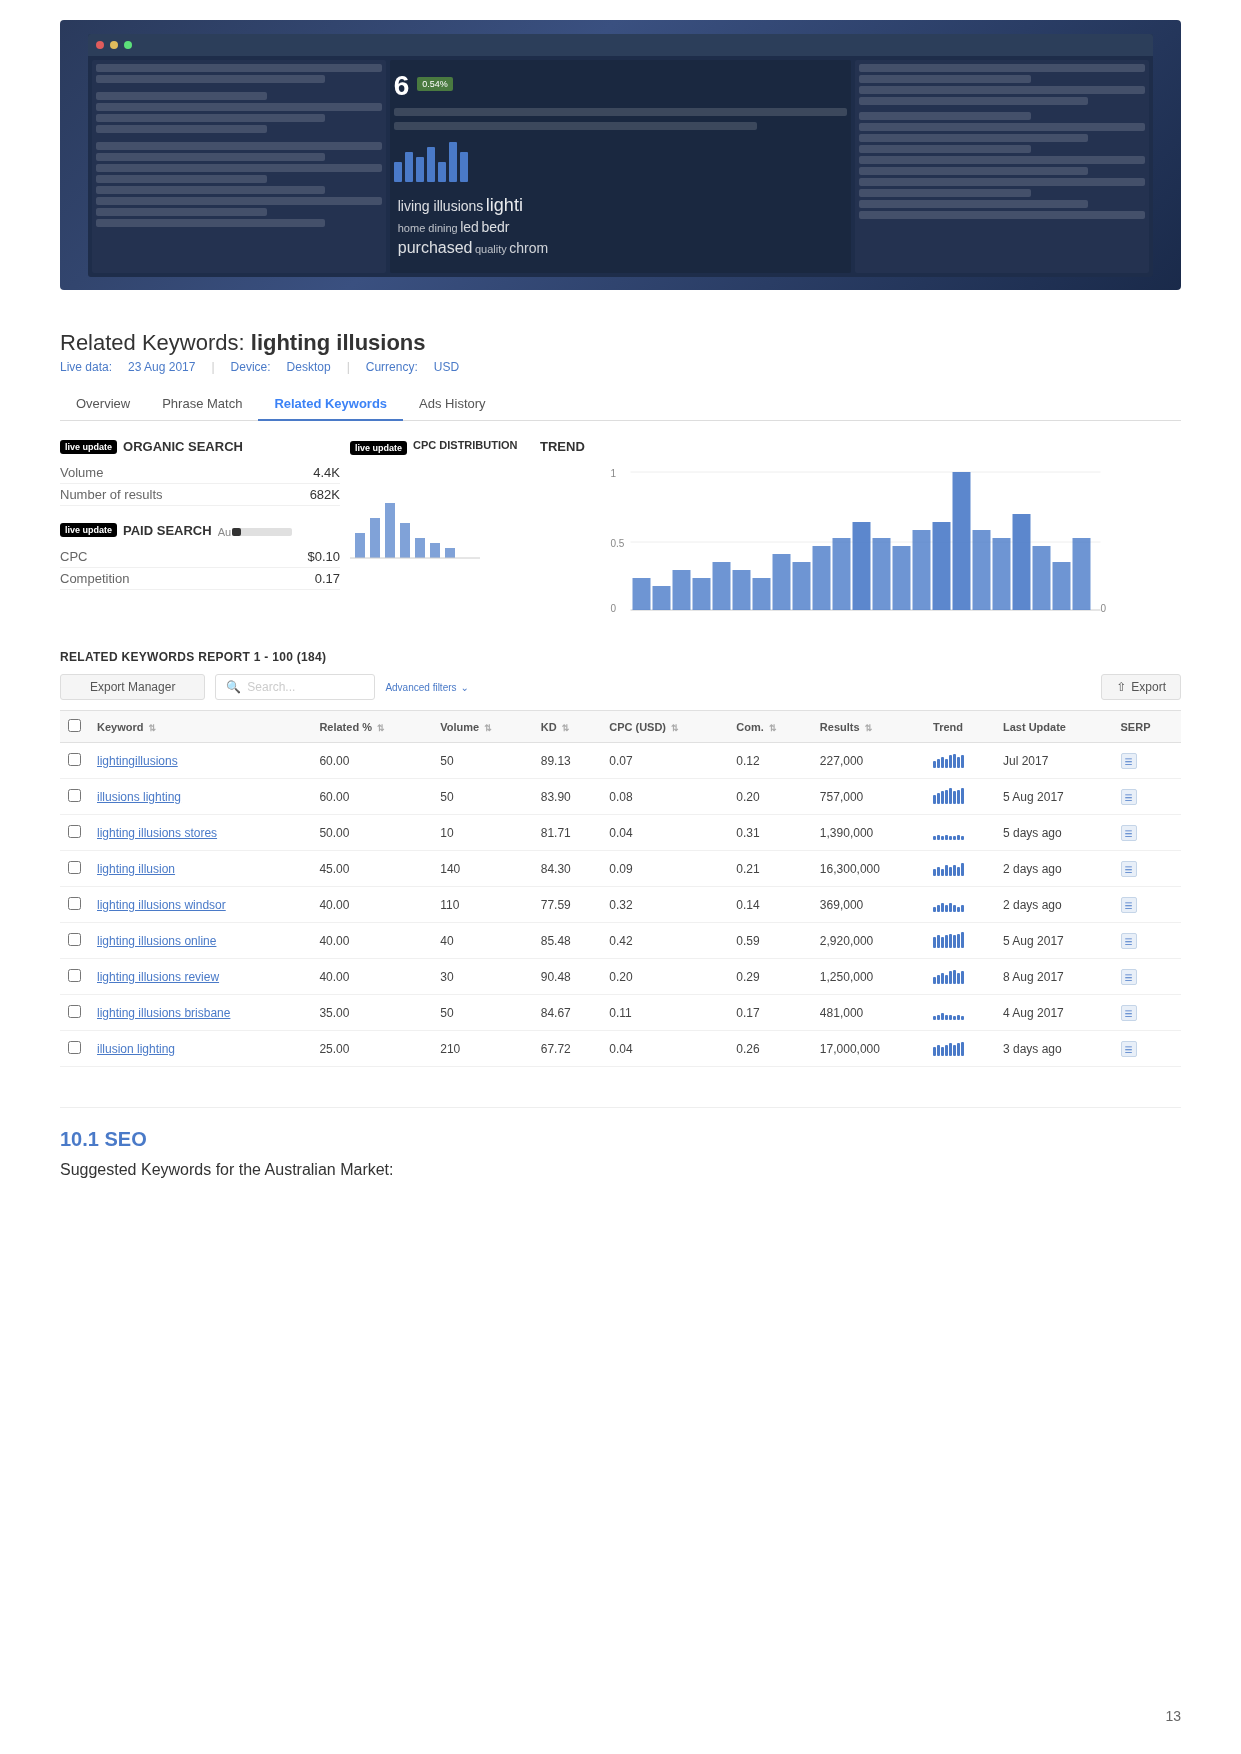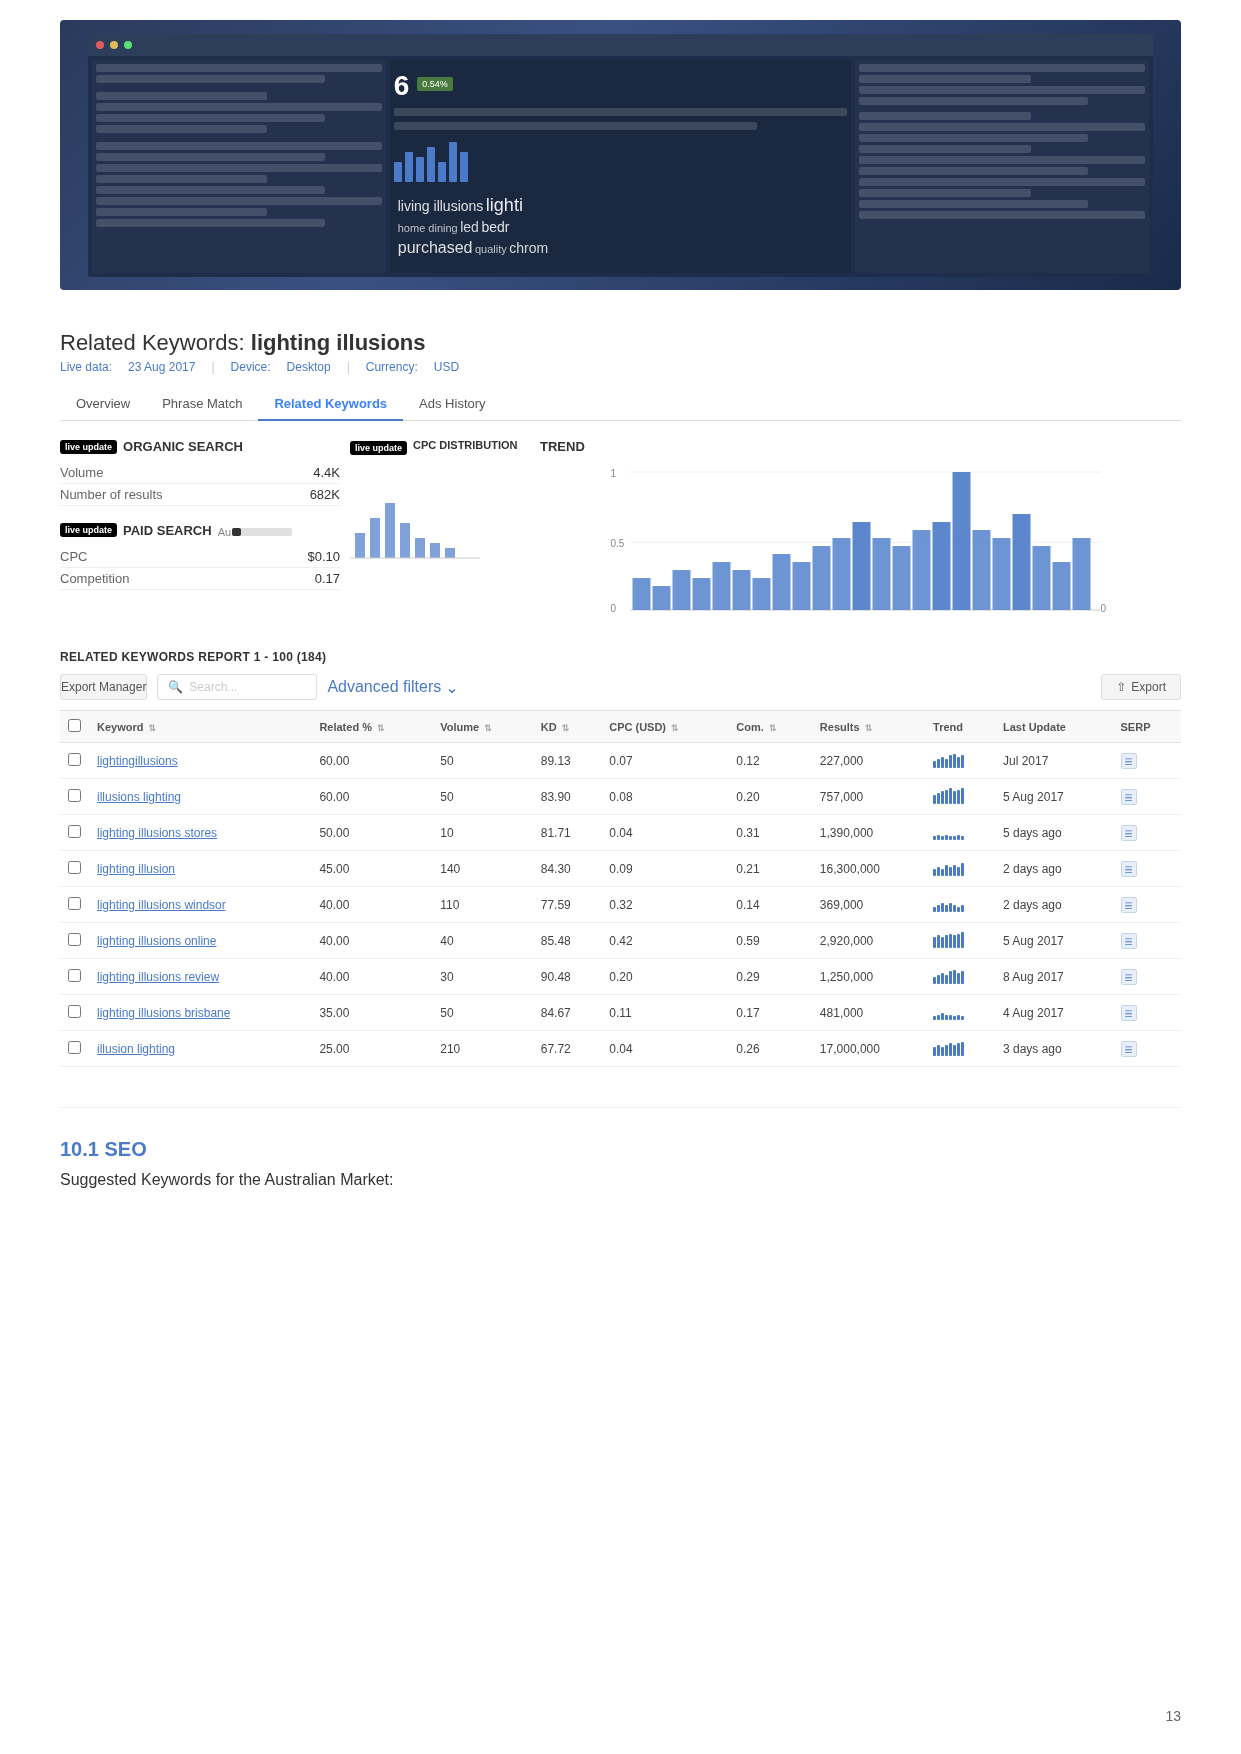--- a/index.html
+++ b/index.html
@@ -248,42 +248,42 @@
     
     .table-toolbar {
       display: flex;
       align-items: center;
       gap: 10px;
       margin-bottom: 10px;
     }
     .export-manager-btn {
       background: #f5f5f5;
       border: 1px solid #ddd;
-      padding: 5px 0;
+      padding: 5px 29px;
       font-size: 12px;
       color: #555;
       border-radius: 3px;
       cursor: pointer;
     }
     .search-box {
       border: 1px solid #ddd;
       border-radius: 3px;
       padding: 5px 10px;
       font-size: 12px;
       width: 160px;
       display: flex;
       align-items: center;
       gap: 6px;
       color: #888;
     }
     .adv-filters {
       display: flex;
       align-items: center;
       gap: 4px;
-      font-size: 16px;
+      font-size: 10px;
       color: #4a7ac8;
       cursor: pointer;
     }
     .export-btn {
       margin-left: auto;
       background: #f5f5f5;
       border: 1px solid #ddd;
       padding: 5px 14px;
       font-size: 12px;
       color: #555;
@@ -343,21 +343,21 @@
       color: #4a7ac8;
       text-align: center;
       line-height: 16px;
       cursor: pointer;
     }
 
     
     .seo-section {
       margin-top: 40px;
       border-top: 1px solid #eee;
-      padding-top: 30px;
+      padding-top: 20px;
     }
     .seo-title {
       font-size: 20px;
       font-weight: bold;
       color: #4a7ac8;
       margin-bottom: 10px;
     }
     .seo-subtitle {
       font-size: 16px;
       color: #333;

